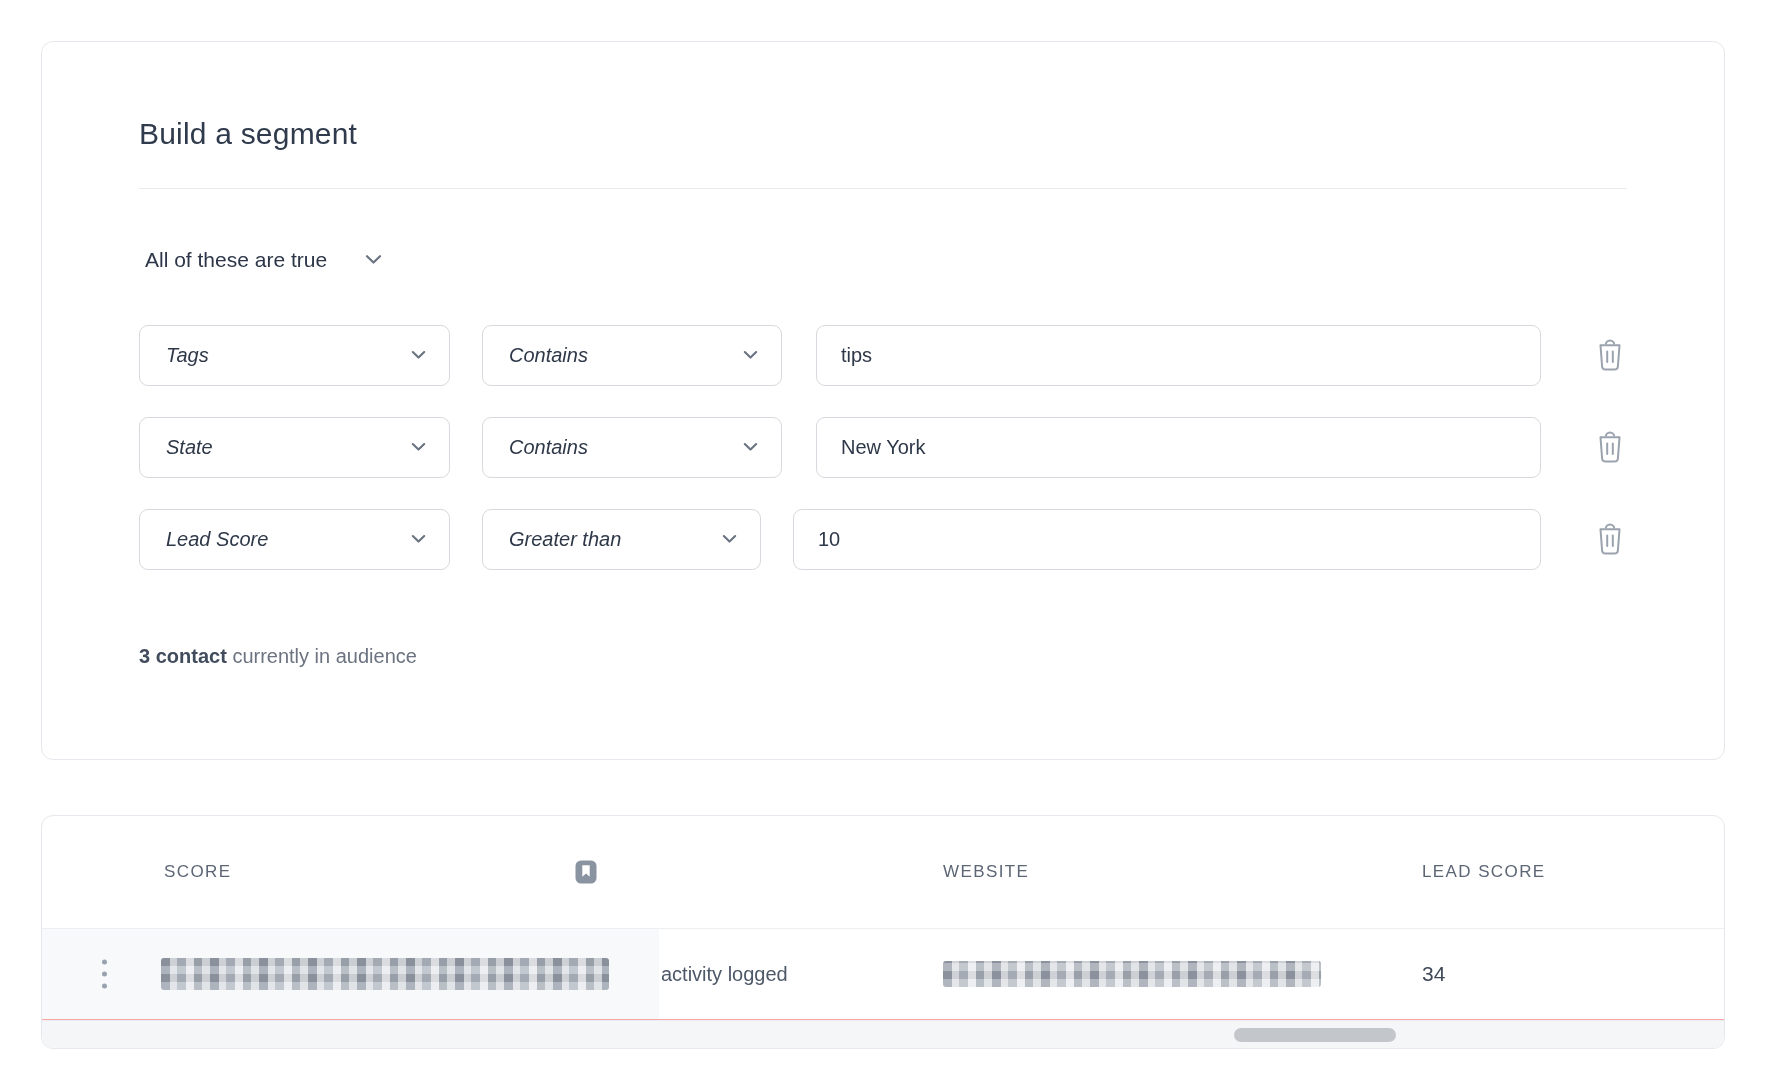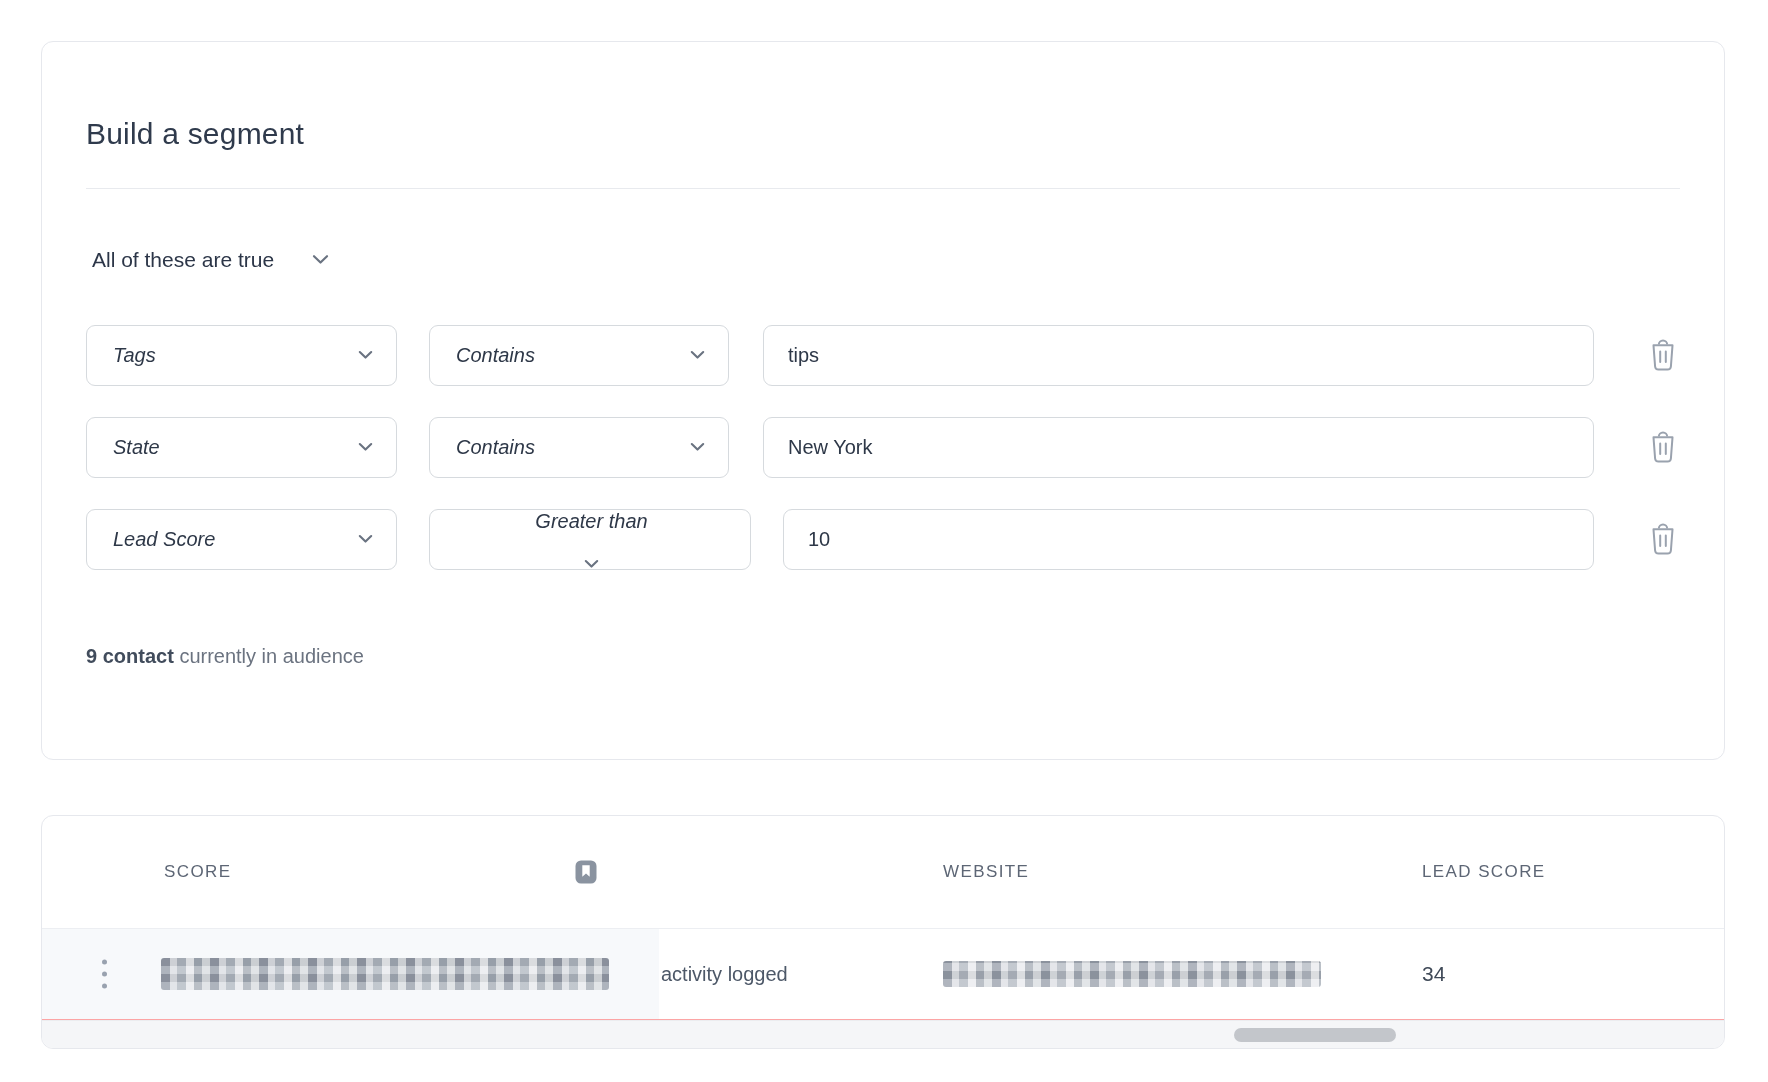--- a/index.html
+++ b/index.html
@@ -14,21 +14,21 @@
   .card {
     position: absolute;
     left: 41px;
     width: 1684px;
     background: #fff;
     border: 1px solid #e6e8ed;
     border-radius: 12px;
   }
 
   
-  .segment-card { top: 41px; padding: 75px 44px 71px; }
+  .segment-card { top: 41px; padding: 75px 97px 71px; }
   .seg-title { font-size: 30px; font-weight: 400; color: #2f3a4c; margin: 0 0 36px; line-height: 1.15; letter-spacing: .2px; }
   .divider { border: none; border-top: 1px solid #e8eaee; margin: 0 0 59px; }
 
   .match-select {
     display: flex; align-items: center; gap: 38px;
     width: max-content; cursor: pointer;
     font-size: 21px; color: #2c3648; margin: 0 0 53px 6px;
   }
 
   .filter-row { display: flex; align-items: center; margin-bottom: 31px; }
@@ -36,21 +36,21 @@
 
   .select-box {
     height: 61px; background: #fff;
     border: 1.5px solid #d6dade; border-radius: 9px;
     display: flex; align-items: center; justify-content: space-between;
     padding: 0 23px 0 26px;
     font-size: 20px; color: #2e3848; cursor: pointer; flex: 0 0 auto; font-style: italic;
   }
   .sel-field { width: 311px; margin-right: 32px; }
   .sel-op    { width: 300px; margin-right: 34px; }
-  .sel-op.narrow { width: 322px; margin-right: 32px; flex-direction: column; }
+  .sel-op.narrow { width: 279px; margin-right: 32px; }
 
   .value-input {
     flex: 1 1 auto; height: 61px;
     border: 1.5px solid #d6dade; border-radius: 9px;
     padding: 0 24px; font-size: 20px; color: #2e3848;
     font-family: "Liberation Sans", sans-serif;
     outline: none; background: #fff; min-width: 0;
   }
 
   .trash-btn {
@@ -213,21 +213,21 @@
           <svg width="32" height="34" viewBox="0 0 32 34" fill="none" stroke="#9aa2ae" stroke-width="2">
             <path d="M11.8 6.6a4.2 4.2 0 0 1 8.4 0"></path>
             <path d="M6.5 7.3h19l-1.6 21.2a3.4 3.4 0 0 1-3.4 3.1h-9a3.4 3.4 0 0 1-3.4-3.1Z" stroke-linejoin="round"></path>
             <path d="M13.2 13.5v10.6M18.8 13.5v10.6" stroke-linecap="round"></path>
           </svg>
         </span>
       </button>
     </div>
 
     <p class="audience-line">
-      <span class="count">9 contact</span>
+      <span class="count">3 contact</span>
       <span>currently in audience</span>
     </p>
   </section>
 
   <section class="card table-card">
     <div class="thead">
       <span class="th th-email">SCORE</span>
       <span class="th-icon">
         <svg width="26" height="27" viewBox="0 0 26 27">
           <rect x="2.5" y="2" width="21" height="23" rx="5.5" fill="#8a93a0"></rect>

